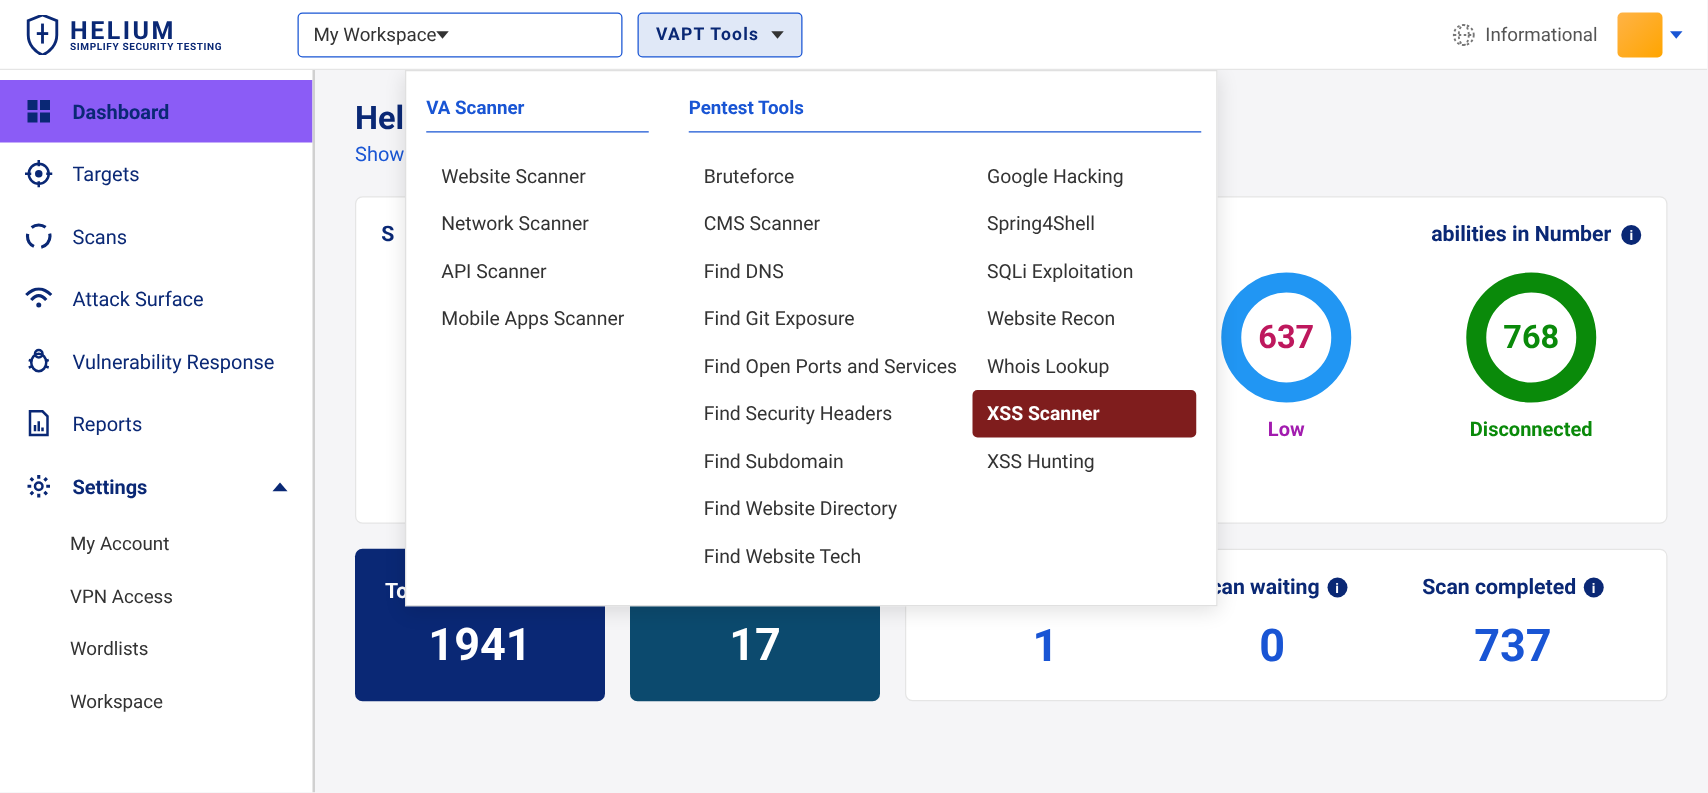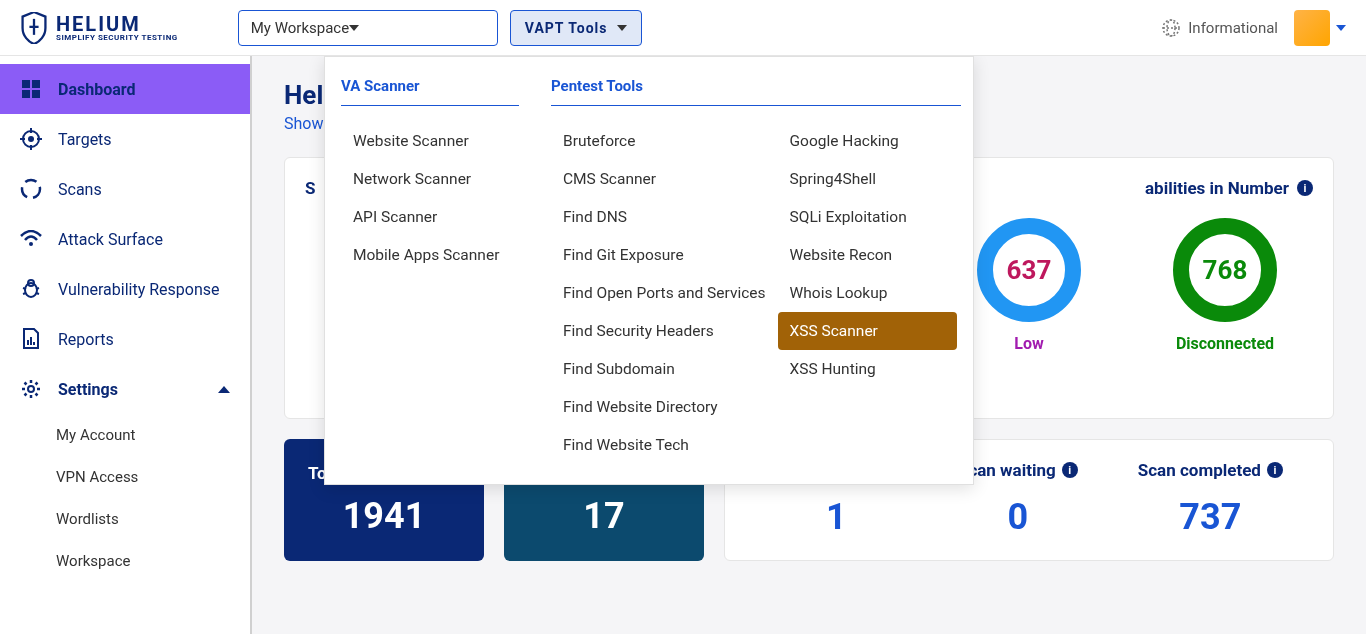--- a/index.html
+++ b/index.html
@@ -51,21 +51,21 @@
 .scan-title{font-size:17px;font-weight:700;color:#0a2875;display:flex;align-items:center;gap:6px;justify-content:center;margin-bottom:16px}
 .scan-value{font-size:36px;font-weight:700;color:#1955d4}
 .info-icon{width:16px;height:16px;border-radius:50%;background:#0a2875;color:#fff;font-size:11px;display:inline-flex;align-items:center;justify-content:center;font-weight:700}
 .dropdown{position:absolute;top:0;left:72px;width:650px;background:#fff;border:1px solid #e0e0e0;box-shadow:0 4px 16px rgba(0,0,0,0.12);z-index:100;padding:20px 0 20px 0;display:flex}
 .dd-col{padding:0 16px}
 .dd-col.first{width:210px}
 .dd-col.rest{flex:1;display:flex;gap:0}
 .dd-subcol{flex:1}
 .dd-head{color:#1955d4;font-weight:700;font-size:15px;padding:0 0 10px 0;border-bottom:1.5px solid #1955d4;margin-bottom:16px}
 .dd-item{padding:10px 12px;font-size:15.5px;color:#333;cursor:pointer;border-radius:4px;white-space:nowrap}
-.dd-item.active{background:#a16207;color:#fff;font-weight:400}
+.dd-item.active{background:#7f1d1d;color:#fff;font-weight:700}
 .caret{width:0;height:0;border-left:5px solid transparent;border-right:5px solid transparent;border-top:6px solid #333;display:inline-block}
 .caret.blue{border-top-color:#1955d4}
 .chev-up{width:0;height:0;border-left:6px solid transparent;border-right:6px solid transparent;border-bottom:7px solid #0a2875}
 svg{display:block}
 </style>
 </head>
 <body>
 
 <div class="topbar">
   <div class="logo">

